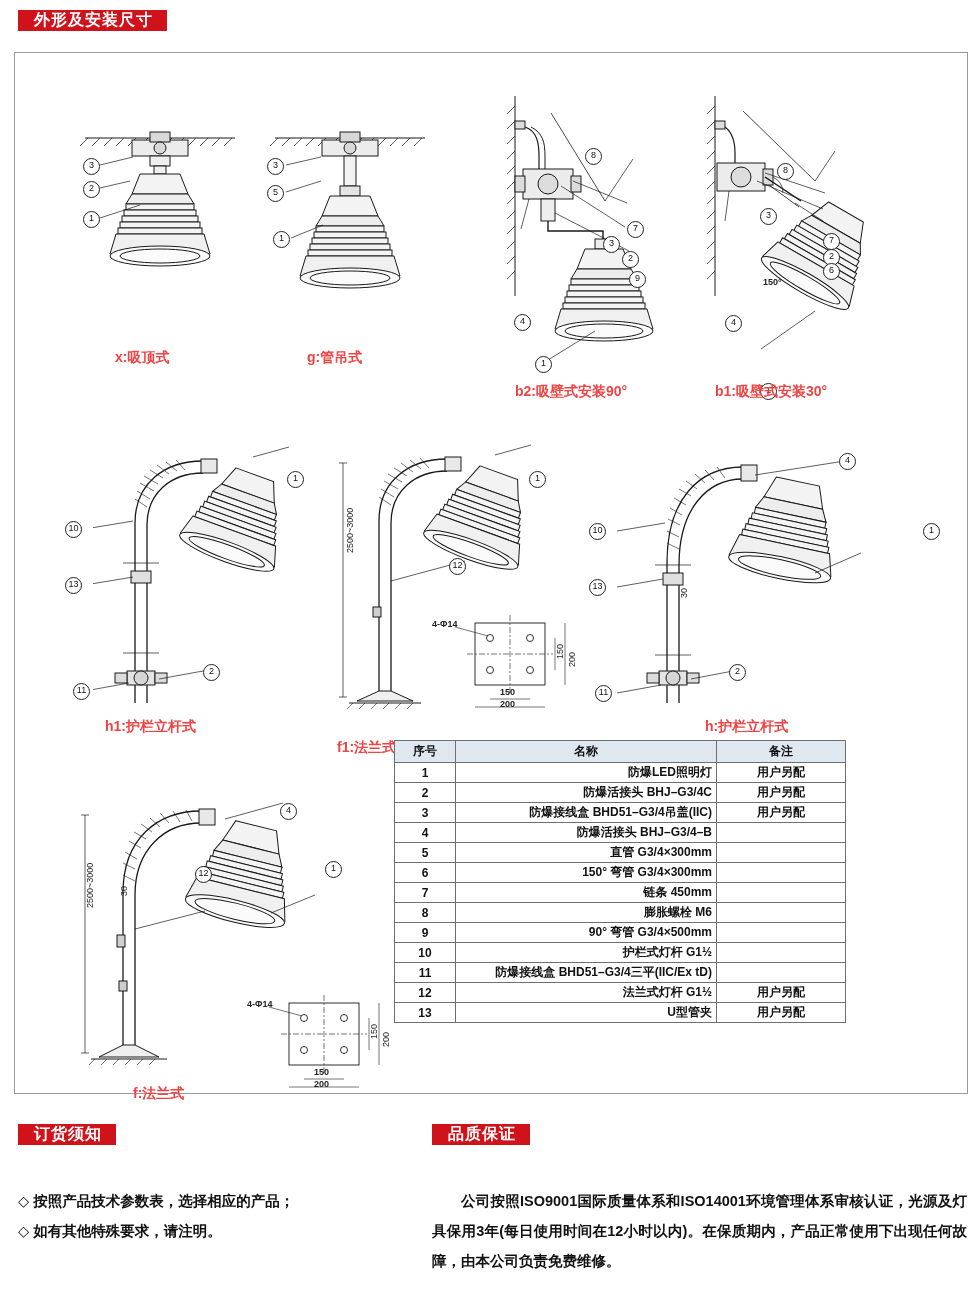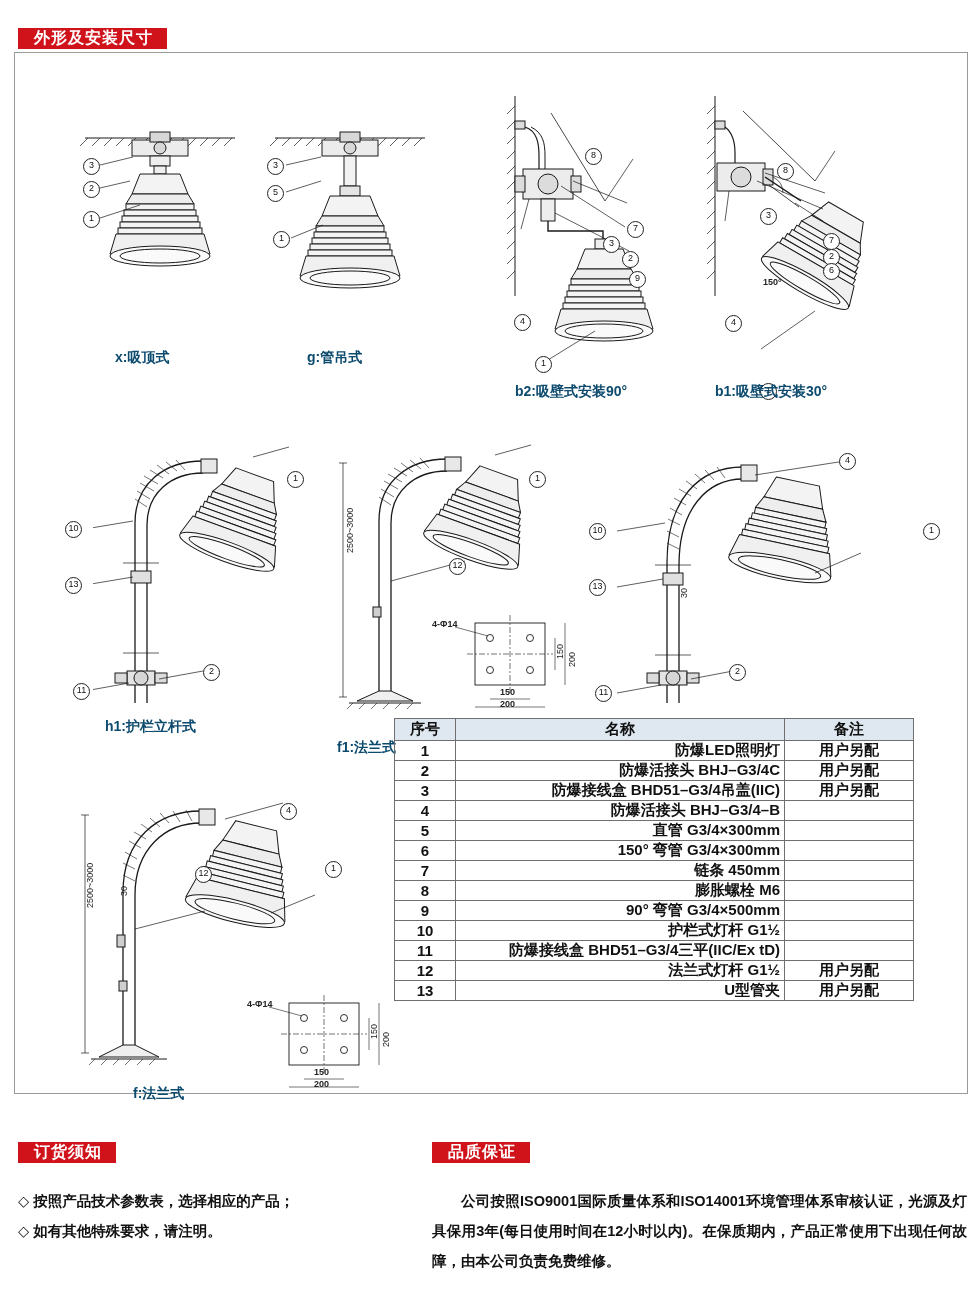--- a/index.html
+++ b/index.html
@@ -7,21 +7,21 @@
     width:980px;height:1295px;
     background:#ffffff;
     font-family:"Liberation Sans","DejaVu Sans",sans-serif;
     color:#111;
     position:relative;
     overflow:hidden;
   }
   
   .ribbon{
     position:absolute;
-    display:flex;align-items:flex-end;height:39px;
+    display:flex;align-items:flex-start;height:39px;
   }
   .ribbon .tag{
     background:#d0121b;color:#fff;
     font-size:16px;font-weight:bold;
     display:flex;align-items:center;
     padding:0 14px 0 16px;
     letter-spacing:1px;
   }
   .ribbon .slashes{
     width:46px;position:relative;overflow:hidden;
@@ -39,41 +39,41 @@
     position:absolute;left:14px;top:52px;width:952px;height:1040px;
     border:1px solid #9a9a9a;background:#fff;
   }
   .panel .corner{position:absolute;width:18px;height:18px;border:1px solid #9a9a9a;}
   .corner.tl{left:-1px;top:-1px;border-right:none;border-bottom:none;}
   .corner.tr{right:-1px;top:-1px;border-left:none;border-bottom:none;}
   .corner.bl{left:-1px;bottom:-1px;border-right:none;border-top:none;}
   .corner.br{right:-1px;bottom:-1px;border-left:none;border-top:none;}
 
   .caption{
-    position:absolute;font-size:14px;font-weight:bold;color:#0c4a6e;
+    position:absolute;font-size:14px;font-weight:bold;color:#ef4444;
     white-space:nowrap;
   }
   .tinylabel{
     position:absolute;font-size:9px;color:#222;white-space:nowrap;font-weight:bold;
   }
   .vlabel{
     position:absolute;font-size:9px;color:#222;white-space:nowrap;
     transform:rotate(-90deg);transform-origin:left top;
   }
 
   
   .bub{
     position:absolute;width:15px;height:15px;border:1px solid #222;border-radius:50%;
     font-size:9px;line-height:13px;text-align:center;background:#fff;color:#111;
   }
 
   
   .parts{
-    position:absolute;left:394px;top:718px;width:520px;
-    border-collapse:collapse;font-size:15px;
+    position:absolute;left:394px;top:740px;width:452px;
+    border-collapse:collapse;font-size:12px;
   }
   .parts th,.parts td{
     border:1px solid #6f6f6f;height:19px;padding:0 4px;
   }
   .parts thead th{
     background:#dfe8f1;font-weight:bold;text-align:center;height:21px;
   }
   .parts td.no{width:52px;text-align:center;font-weight:bold;}
   .parts td.nm{text-align:right;padding-left:22px;font-weight:bold;}
   .parts td.rm{width:120px;text-align:center;font-weight:bold;}

